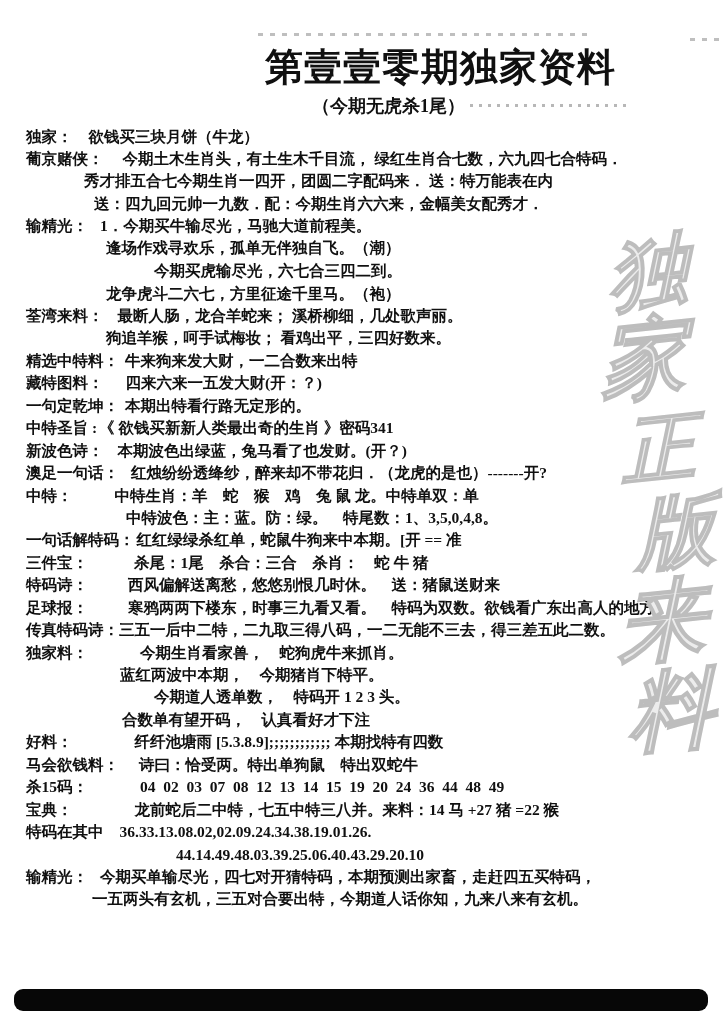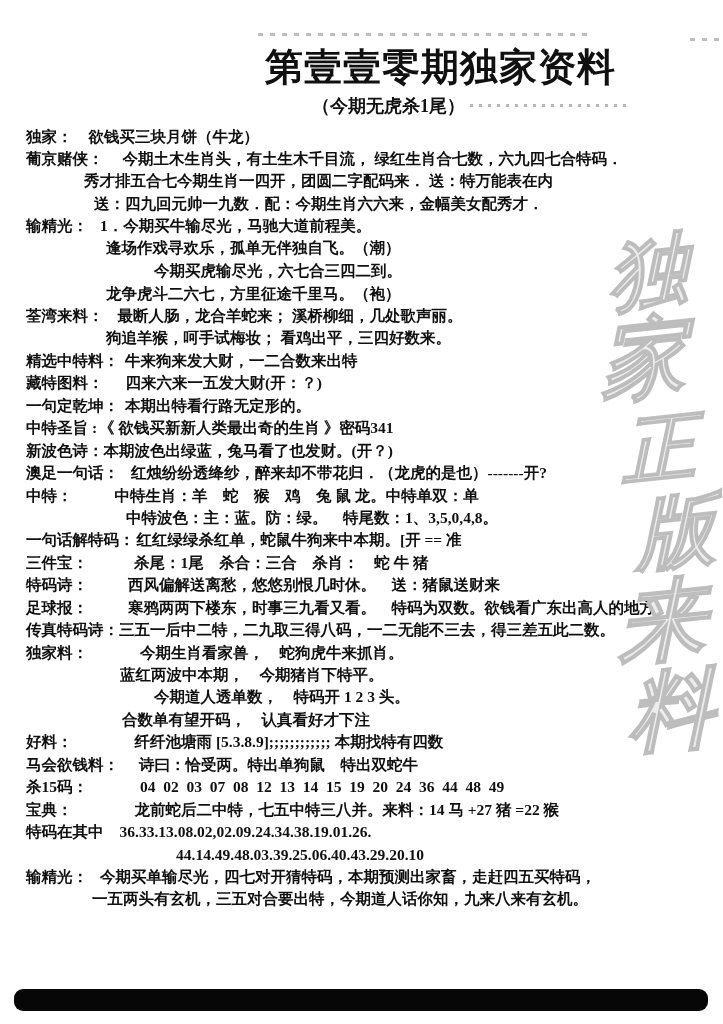--- a/index.html
+++ b/index.html
@@ -106,21 +106,21 @@
       <div class="row"><span class="lbl">输精光：</span><span class="txt" style="margin-left: 12px;">1．今期买牛输尽光，马驰大道前程美。</span></div>
       <div class="row" style="padding-left: 80px; font-family: Liberation Mono, monospace;"><span class="txt">逢场作戏寻欢乐，孤单无伴独自飞。（潮）</span></div>
       <div class="row" style="padding-left: 128px;"><span class="txt">今期买虎输尽光，六七合三四二到。</span></div>
       <div class="row" style="padding-left: 80px;"><span class="txt">龙争虎斗二六七，方里征途千里马。（袍）</span></div>
       <div class="row"><span class="lbl">荃湾来料：</span><span class="txt" style="margin-left: 14px;">最断人肠，龙合羊蛇来； 溪桥柳细，几处歌声丽。</span></div>
       <div class="row" style="padding-left: 80px;"><span class="txt">狗追羊猴，呵手试梅妆； 看鸡出平，三四好数来。</span></div>
       <div class="row"><span class="lbl">精选中特料：</span><span class="txt" style="margin-left: 6px;">牛来狗来发大财，一二合数来出特</span></div>
       <div class="row"><span class="lbl">藏特图料：</span><span class="txt" style="margin-left: 22px;">四来六来一五发大财(开：？)</span></div>
       <div class="row"><span class="lbl">一句定乾坤：</span><span class="txt" style="margin-left: 6px;">本期出特看行路无定形的。</span></div>
       <div class="row"><span class="lbl">中特圣旨 :</span><span class="txt" style="margin-left: 2px;">《 欲钱买新新人类最出奇的生肖 》密码341</span></div>
-      <div class="row"><span class="lbl">新波色诗：</span><span class="txt" style="">本期波色出绿蓝，兔马看了也发财。(开？)</span></div>
+      <div class="row"><span class="lbl">新波色诗：</span><span class="txt" style="margin-left: 14px;">本期波色出绿蓝，兔马看了也发财。(开？)</span></div>
       <div class="row"><span class="lbl">澳足一句话：</span><span class="txt" style="margin-left: 12px;">红烛纷纷透绛纱，醉来却不带花归．（龙虎的是也）-------开?</span></div>
       <div class="row"><span class="lbl">中特：</span><span class="txt" style="margin-left: 42px;">中特生肖：羊　蛇　猴　鸡　兔 鼠 龙。中特单双：单</span></div>
       <div class="row" style="padding-left: 100px;"><span class="txt">中特波色：主：蓝。防：绿。　特尾数：1、3,5,0,4,8。</span></div>
       <div class="row"><span class="lbl">一句话解特码：</span><span class="txt" style="margin-left: 2px;">红红绿绿杀红单，蛇鼠牛狗来中本期。[开 == 准</span></div>
       <div class="row"><span class="lbl">三件宝：</span><span class="txt" style="margin-left: 46px;">杀尾：1尾　杀合：三合　杀肖：　蛇 牛 猪</span></div>
       <div class="row"><span class="lbl">特码诗：</span><span class="txt" style="margin-left: 40px;">西风偏解送离愁，悠悠别恨几时休。　送：猪鼠送财来</span></div>
       <div class="row"><span class="lbl">足球报：</span><span class="txt" style="margin-left: 40px;">寒鸦两两下楼东，时事三九看又看。　特码为双数。欲钱看广东出高人的地方</span></div>
       <div class="row"><span class="lbl">传真特码诗：</span><span class="txt">三五一后中二特，二九取三得八码，一二无能不三去，得三差五此二数。</span></div>
       <div class="row"><span class="lbl">独家料：</span><span class="txt" style="margin-left: 52px;">今期生肖看家兽，　蛇狗虎牛来抓肖。</span></div>
       <div class="row" style="padding-left: 94px;"><span class="txt">蓝红两波中本期，　今期猪肖下特平。</span></div>

